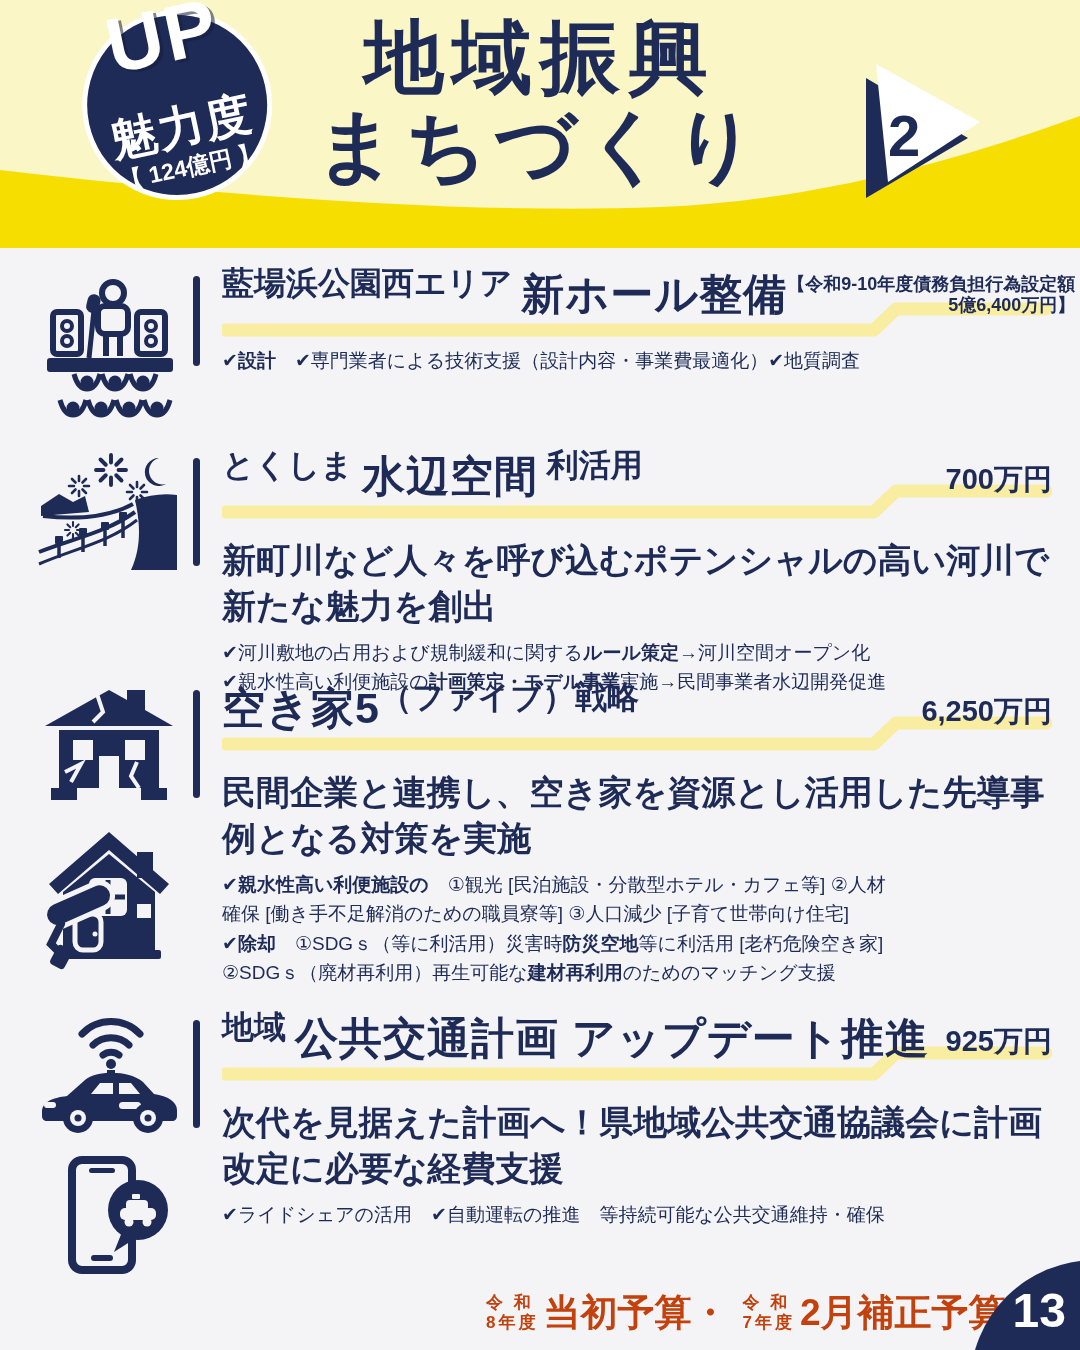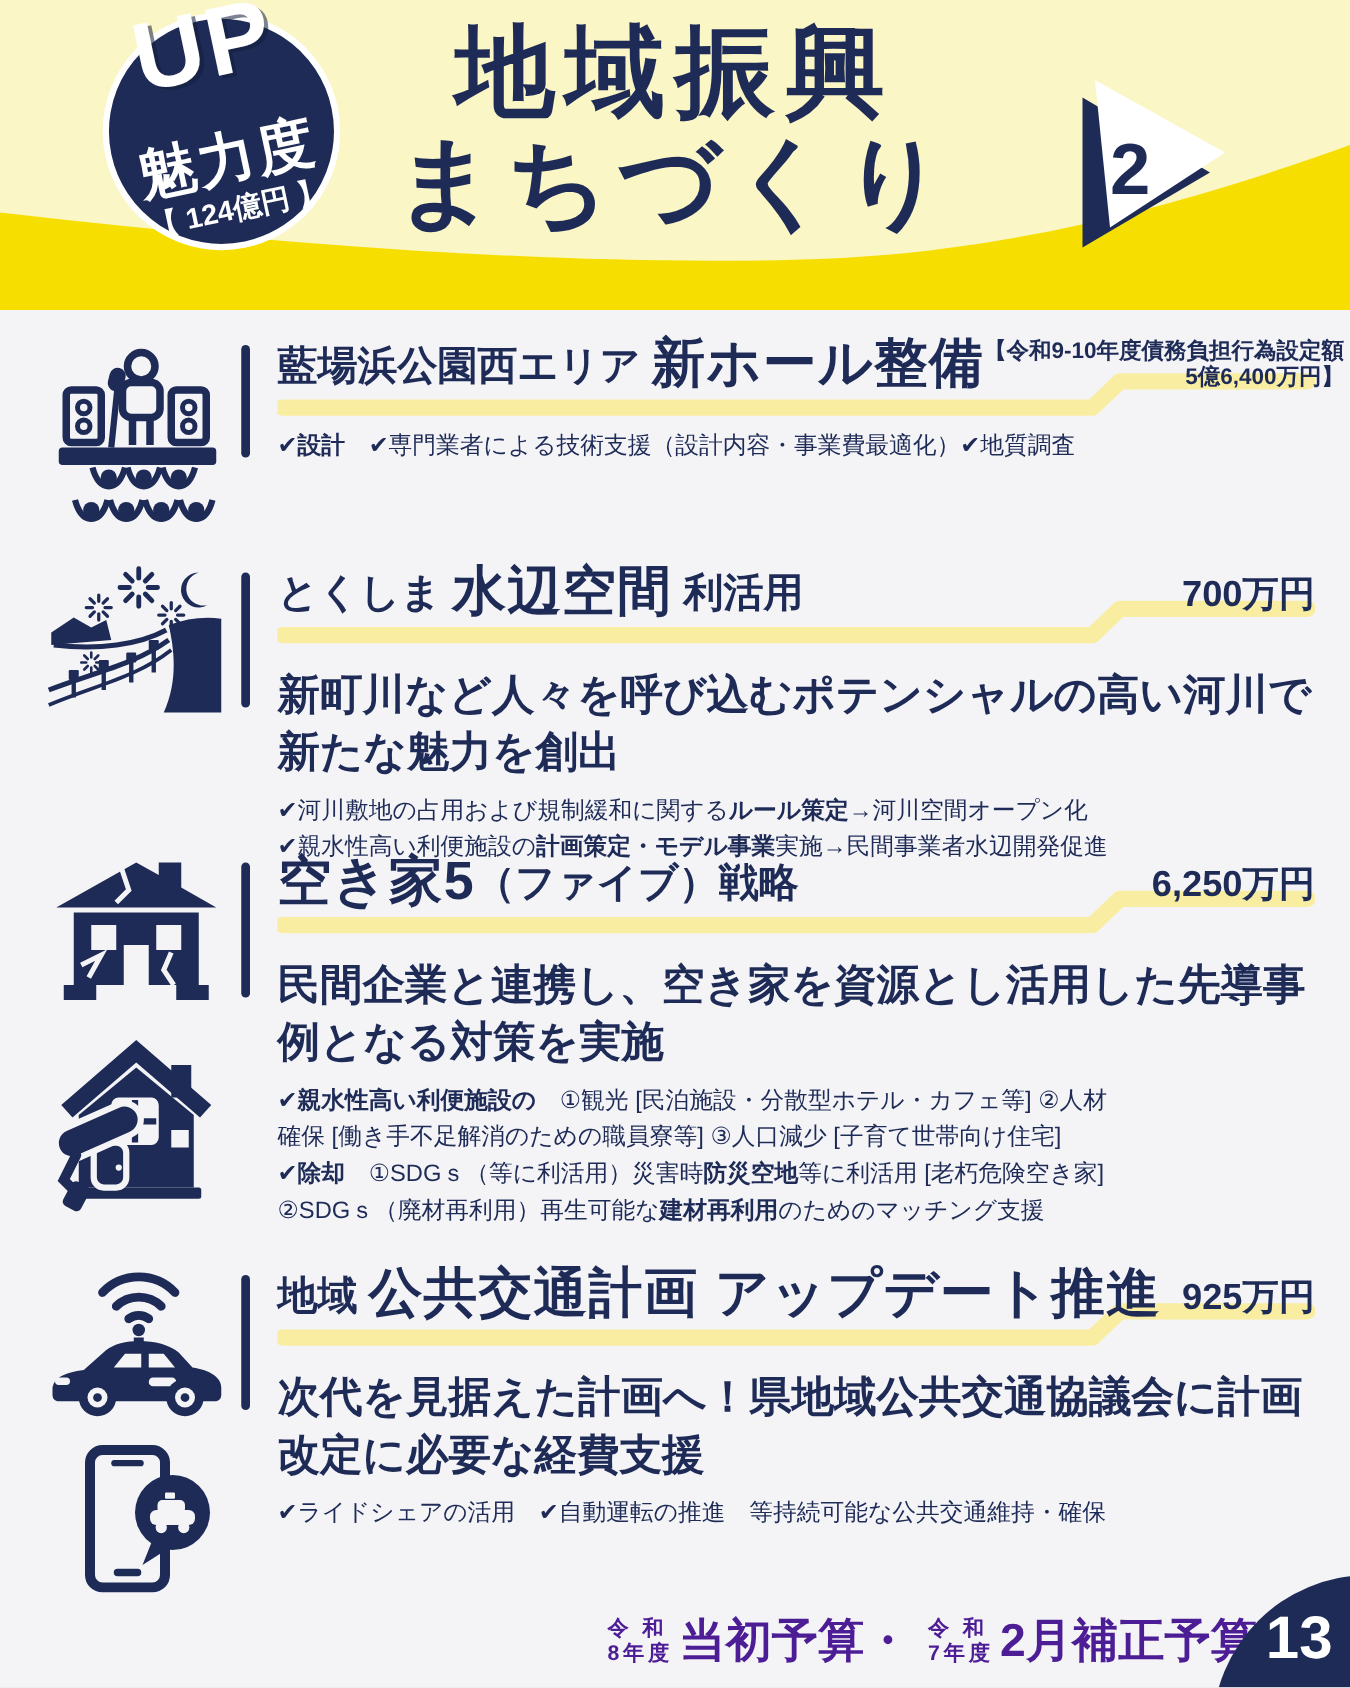--- a/index.html
+++ b/index.html
@@ -20,35 +20,35 @@
   .page-title{position:absolute;left:0;top:14px;width:100%;text-align:center;font-size:80px;line-height:1.1;font-weight:900;letter-spacing:8px;color:#1E2B57;}
   .marker{position:absolute;left:860px;top:62px;width:134px;height:142px;}
   .marker-num{position:absolute;left:28px;top:40px;font-size:58px;font-weight:900;color:#1E2B57;}
   
   .sec{position:absolute;left:0;width:1080px;}
   .sec-icons{position:absolute;left:33px;top:6px;width:152px;display:flex;flex-direction:column;gap:16px;align-items:center;}
   .sec-bar{position:absolute;left:193px;top:14px;width:7px;background:#1E2B57;border-radius:3.5px;}
   .sec-content{position:absolute;left:222px;top:0;width:830px;}
   .title-row{position:relative;display:flex;align-items:flex-end;min-height:56px;}
   .title-row>span{position:relative;z-index:1;}
-  .t-prefix,.t-suffix{font-size:32px;font-weight:600;padding-bottom:5px;white-space:pre;}
+  .t-prefix,.t-suffix{font-size:32px;font-weight:600;padding-bottom:18px;white-space:pre;}
   .t-main{font-size:43px;font-weight:900;letter-spacing:1px;white-space:pre;}
   .t-note{margin-left:auto;text-align:right;font-size:18px;font-weight:800;line-height:1.18;padding-bottom:8px;padding-right:10px;}
   .t-note div{white-space:nowrap;}
   .t-price{font-size:29px;font-weight:800;padding-bottom:6px;white-space:nowrap;}
   .t-price.pushed{margin-left:auto;}
   .ul{position:absolute;left:0;bottom:-18px;width:830px;height:46px;z-index:0;}
   .desc{font-size:34px;font-weight:600;margin-top:32px;line-height:1.35;}
   .bullets{margin-top:8px;}
   .bline{font-size:19px;font-weight:500;line-height:1.55;}
   .bline .b{font-weight:900;}
   .icon-svg{display:block;}
   
   .footer{position:absolute;left:0;top:1270px;width:1080px;height:80px;}
-  .footer-text{position:absolute;left:486px;top:18px;display:flex;align-items:center;color:#4c1d95;justify-content:flex-end;}
+  .footer-text{position:absolute;left:486px;top:18px;display:flex;align-items:center;color:#c2410c;justify-content:flex-end;}
   .era{display:flex;flex-direction:column;font-size:17px;font-weight:600;line-height:1.15;letter-spacing:3px;margin-right:5px;}
   .flabel{font-size:37px;font-weight:700;letter-spacing:0;white-space:nowrap;}
   .era2{margin-left:14px;}
   .corner-svg{position:absolute;right:0;bottom:0;width:230px;height:95px;display:block;}
   .corner-page{position:absolute;right:14px;bottom:12px;font-size:48px;font-weight:900;color:#ffffff;z-index:2;}
 </style>
 </head>
 <body>
 
 <div class="page">

